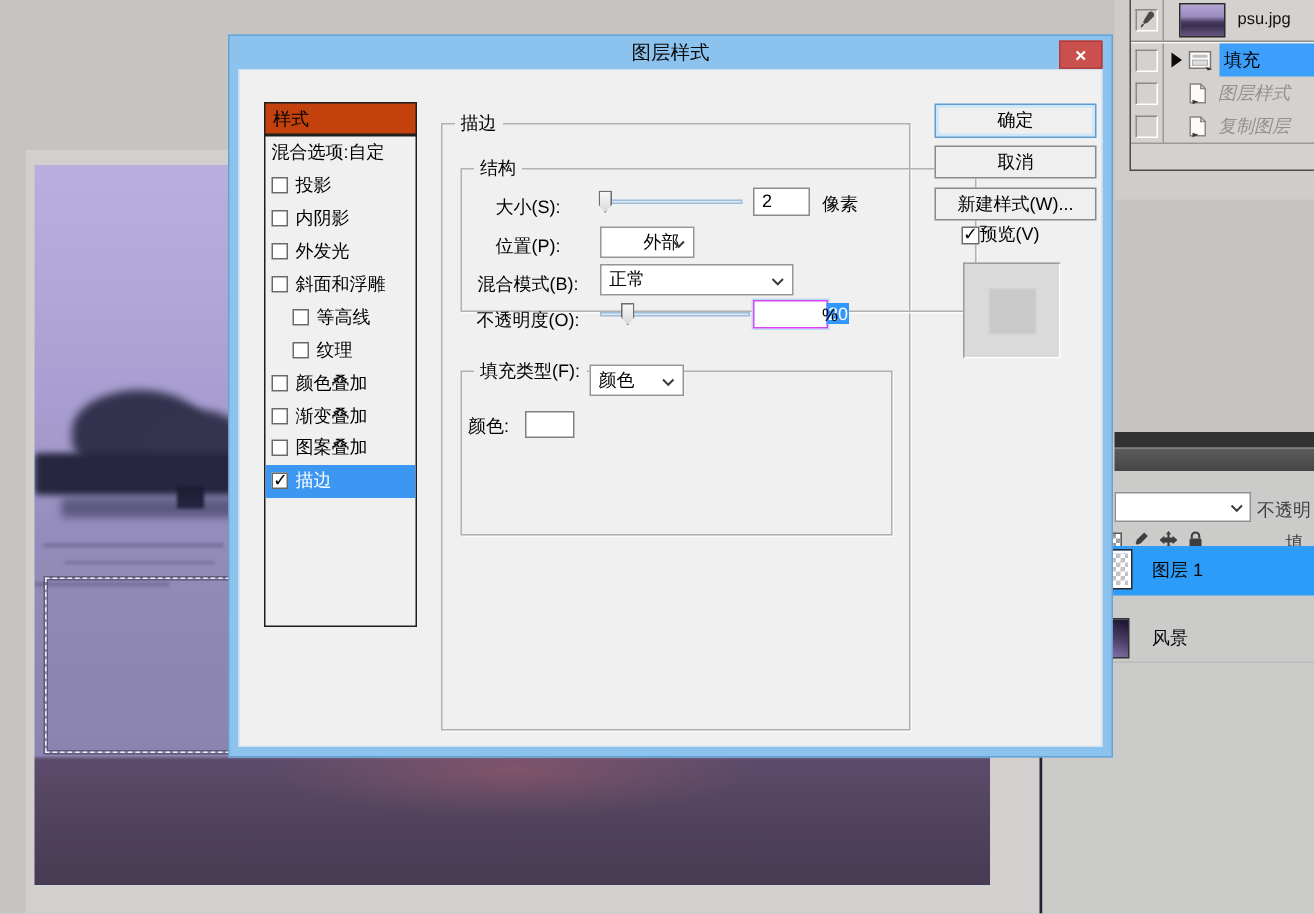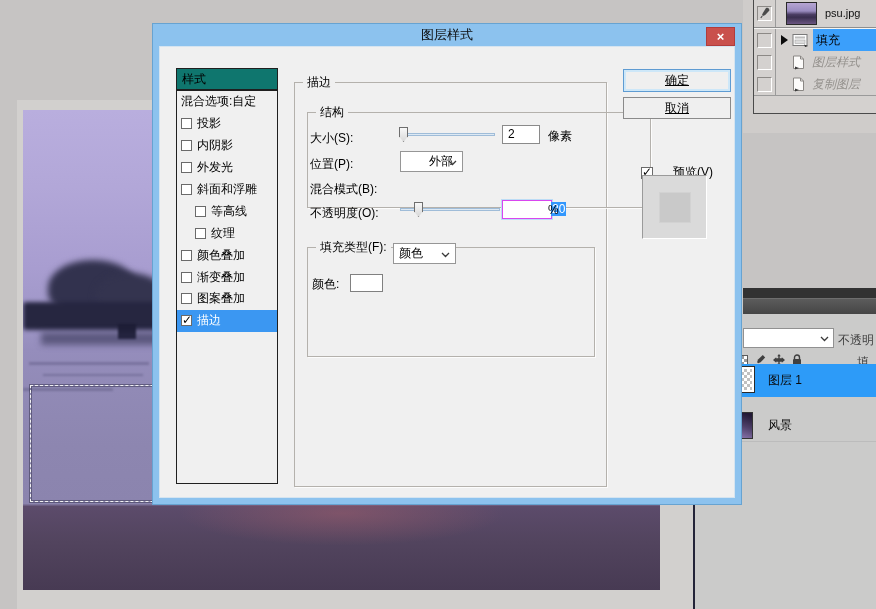--- a/index.html
+++ b/index.html
@@ -61,49 +61,49 @@
   .hlabel.active { background:#3b9ffb; color:#000; }
   .hlabel.undone { font-style:italic; color:#94918d; }
   .hfoot { flex:1; border-top:1px solid #9a9a9a; }
 
   
   .dialog { left:152px; top:23px; width:590px; height:482px; background:#8cc2ee; border:1px solid #67a3d1; z-index:10; }
   .dlg-title { left:0; top:0; width:100%; height:22px; line-height:22px; text-align:center; font-size:13px; color:#0a0a0a; }
   .dlg-close { left:553px; top:3px; width:29px; height:19px; background:#c9504c; border:1px solid #b03c3c; color:#fff; text-align:center; line-height:17px; font-size:13px; font-weight:bold; }
   .dlg-body { left:6px; top:22px; width:576px; height:452px; background:#f0f0f0; border:1px solid #d5e4f0; }
 
-  .sheader { left:23px; top:44px; width:102px; height:22px; border:1px solid #1f1f1f; background:#0f766e; line-height:20px; padding-left:5px; }
-  .slist { left:23px; top:66px; width:102px; height:394px; border:1px solid #1f1f1f; background:#f0f0f0; overflow:hidden; }
+  .sheader { left:23px; top:44px; width:102px; height:22px; border:1px solid #1f1f1f; background:#c2410c; line-height:20px; padding-left:5px; }
+  .slist { left:23px; top:66px; width:102px; height:328px; border:1px solid #1f1f1f; background:#f0f0f0; overflow:hidden; }
   .srow { height:21.9px; display:flex; align-items:center; gap:5px; padding-left:4px; }
   .srow.indent { padding-left:18px; }
   .srow.selected { background:#3b97f2; color:#fff; }
   .cb { width:11px; height:11px; background:#fff; border:1px solid #6a6a6a; flex:none; position:relative; }
   .cb.checked::after { content:"✓"; position:absolute; left:0px; top:-3px; font-size:12px; color:#000; }
 
   fieldset.grp { position:absolute; border:1px solid #b4b1ac; box-shadow:1px 1px 0 rgba(255,255,255,.8); background:transparent; }
   fieldset.grp > legend { margin-left:8px; padding:0 4px; font-size:12px; }
   .main-grp { left:141px; top:50px; width:313px; height:413px; }
   .struct-grp { left:12px; top:13px; width:344px; height:104px; }
   .fill-grp { left:12px; top:148px; width:288px; height:118px; }
 
-  .flabel { position:absolute; width:84px; text-align:left; }
+  .flabel { position:absolute; width:84px; text-align:center; }
   .slider { position:absolute; height:15px; }
   .strack { position:absolute; left:0; right:0; top:6px; height:3px; background:#dde9f4; border:1px solid #9fbcd8; }
   .sthumb { position:absolute; top:0; width:9px; height:15px; background:linear-gradient(#f8f8f8,#d9d9d9); border:1px solid #6e6e6e; clip-path:polygon(0 0,100% 0,100% 62%,50% 100%,0 62%); }
   .tb { position:absolute; width:38px; height:19px; background:#fff; border:1px solid #8a8a8a; line-height:17px; padding-left:5px; }
   .tb.focused { border:1px solid #d946ef; box-shadow:0 0 0 1px #bcdcf5;padding-left:48px; }
   .selgl { background:#3297fd; color:#fff; padding:0 1px; }
   .dd { position:absolute; height:21px; background:#fff; border:1px solid #969696; line-height:19px; padding-left:5px; }
   .dd svg { position:absolute; right:5px; top:8px; }
   .unit { position:absolute; }
   .swatch { position:absolute; left:42px; top:18px; width:33px; height:18px; background:#fff; border:1px solid #808080; }
 
-  .btn { position:absolute; left:470px; width:108px; background:#efefef; border:1px solid #8a8a8a; text-align:center; line-height:20px;text-decoration:underline; }
+  .btn { position:absolute; left:470px; width:108px; background:#efefef; border:1px solid #8a8a8a; text-align:center; line-height:20px; }
   .btn.default { border:1px solid #5e9bd2; box-shadow:inset 0 0 0 2px #cde7f8; }
-  .pv-check { position:absolute; left:488px; top:140px; display:flex; gap:20px; align-items:center; }
+  .pv-check { position:absolute; left:488px; top:124px; display:flex; gap:0; align-items:center; }
   .wcb { width:12px; height:12px; background:#fff; border:1px solid #6a6a6a; position:relative; flex:none; }
   .wcb.checked::after { content:"✓"; position:absolute; left:0px; top:-3px; font-size:12px; color:#000; }
   .pv-box { position:absolute; left:489px; top:151px; width:65px; height:64px; background:#dadada; border:1px solid; border-color:#9a9a9a #ffffff #ffffff #9a9a9a; }
   .pv-inner { position:absolute; left:16px; top:16px; width:32px; height:31px; background:#c9c9c9; border:1px solid #d2d2d2; }
 </style>
 </head>
 <body>
 
 <div class="abs photo-window">
   <div class="photo">
@@ -285,20 +285,26 @@
 
       <div class="flabel" style="left:2px;top:35px;">位置(P):</div>
       <div class="dd" style="left:92px;top:30px;width:63px;padding-left:28px;">
         <span>外部</span>
         <svg width="9" height="6" viewBox="0 0 9 6">
             <path d="M1 1l3.5 3.5L8 1" fill="none" stroke="#3a3a3a" stroke-width="1.3"></path>
           </svg>
       </div>
 
       <div class="flabel" style="left:2px;top:60px;">混合模式(B):</div>
+      <div class="dd" style="left:92px;top:55px;width:129px;">
+        <span>正常</span>
+        <svg width="9" height="6" viewBox="0 0 9 6">
+            <path d="M1 1l3.5 3.5L8 1" fill="none" stroke="#3a3a3a" stroke-width="1.3"></path>
+          </svg>
+      </div>
 
       <div class="flabel" style="left:2px;top:84px;">不透明度(O):</div>
       <div class="slider" style="left:92px;top:81px;width:100px;">
         <div class="strack"></div>
           <div class="sthumb" style="left:14px;"></div>
       </div>
       <div class="tb focused" style="left:194px;top:79px;"><span class="selgl">20</span></div>
       <div class="unit" style="left:240px;top:82px;">%</div>
     </fieldset>
 
@@ -310,20 +316,21 @@
             <path d="M1 1l3.5 3.5L8 1" fill="none" stroke="#3a3a3a" stroke-width="1.3"></path>
           </svg>
       </div>
       <div style="position:absolute;left:4px;top:20px;">颜色:</div>
       <div class="swatch"></div>
     </fieldset>
   </fieldset>
 
   <div class="btn default" style="top:45px;height:23px;">确定</div>
   <div class="btn" style="top:73px;height:22px;">取消</div>
+  <div class="btn" style="top:101px;height:22px;">新建样式(W)...</div>
   <div class="pv-check">
     <span class="wcb checked"></span>
     <span>预览(V)</span>
   </div>
   <div class="pv-box">
     <div class="pv-inner"></div>
   </div>
 </div>
 
 </body></html>

